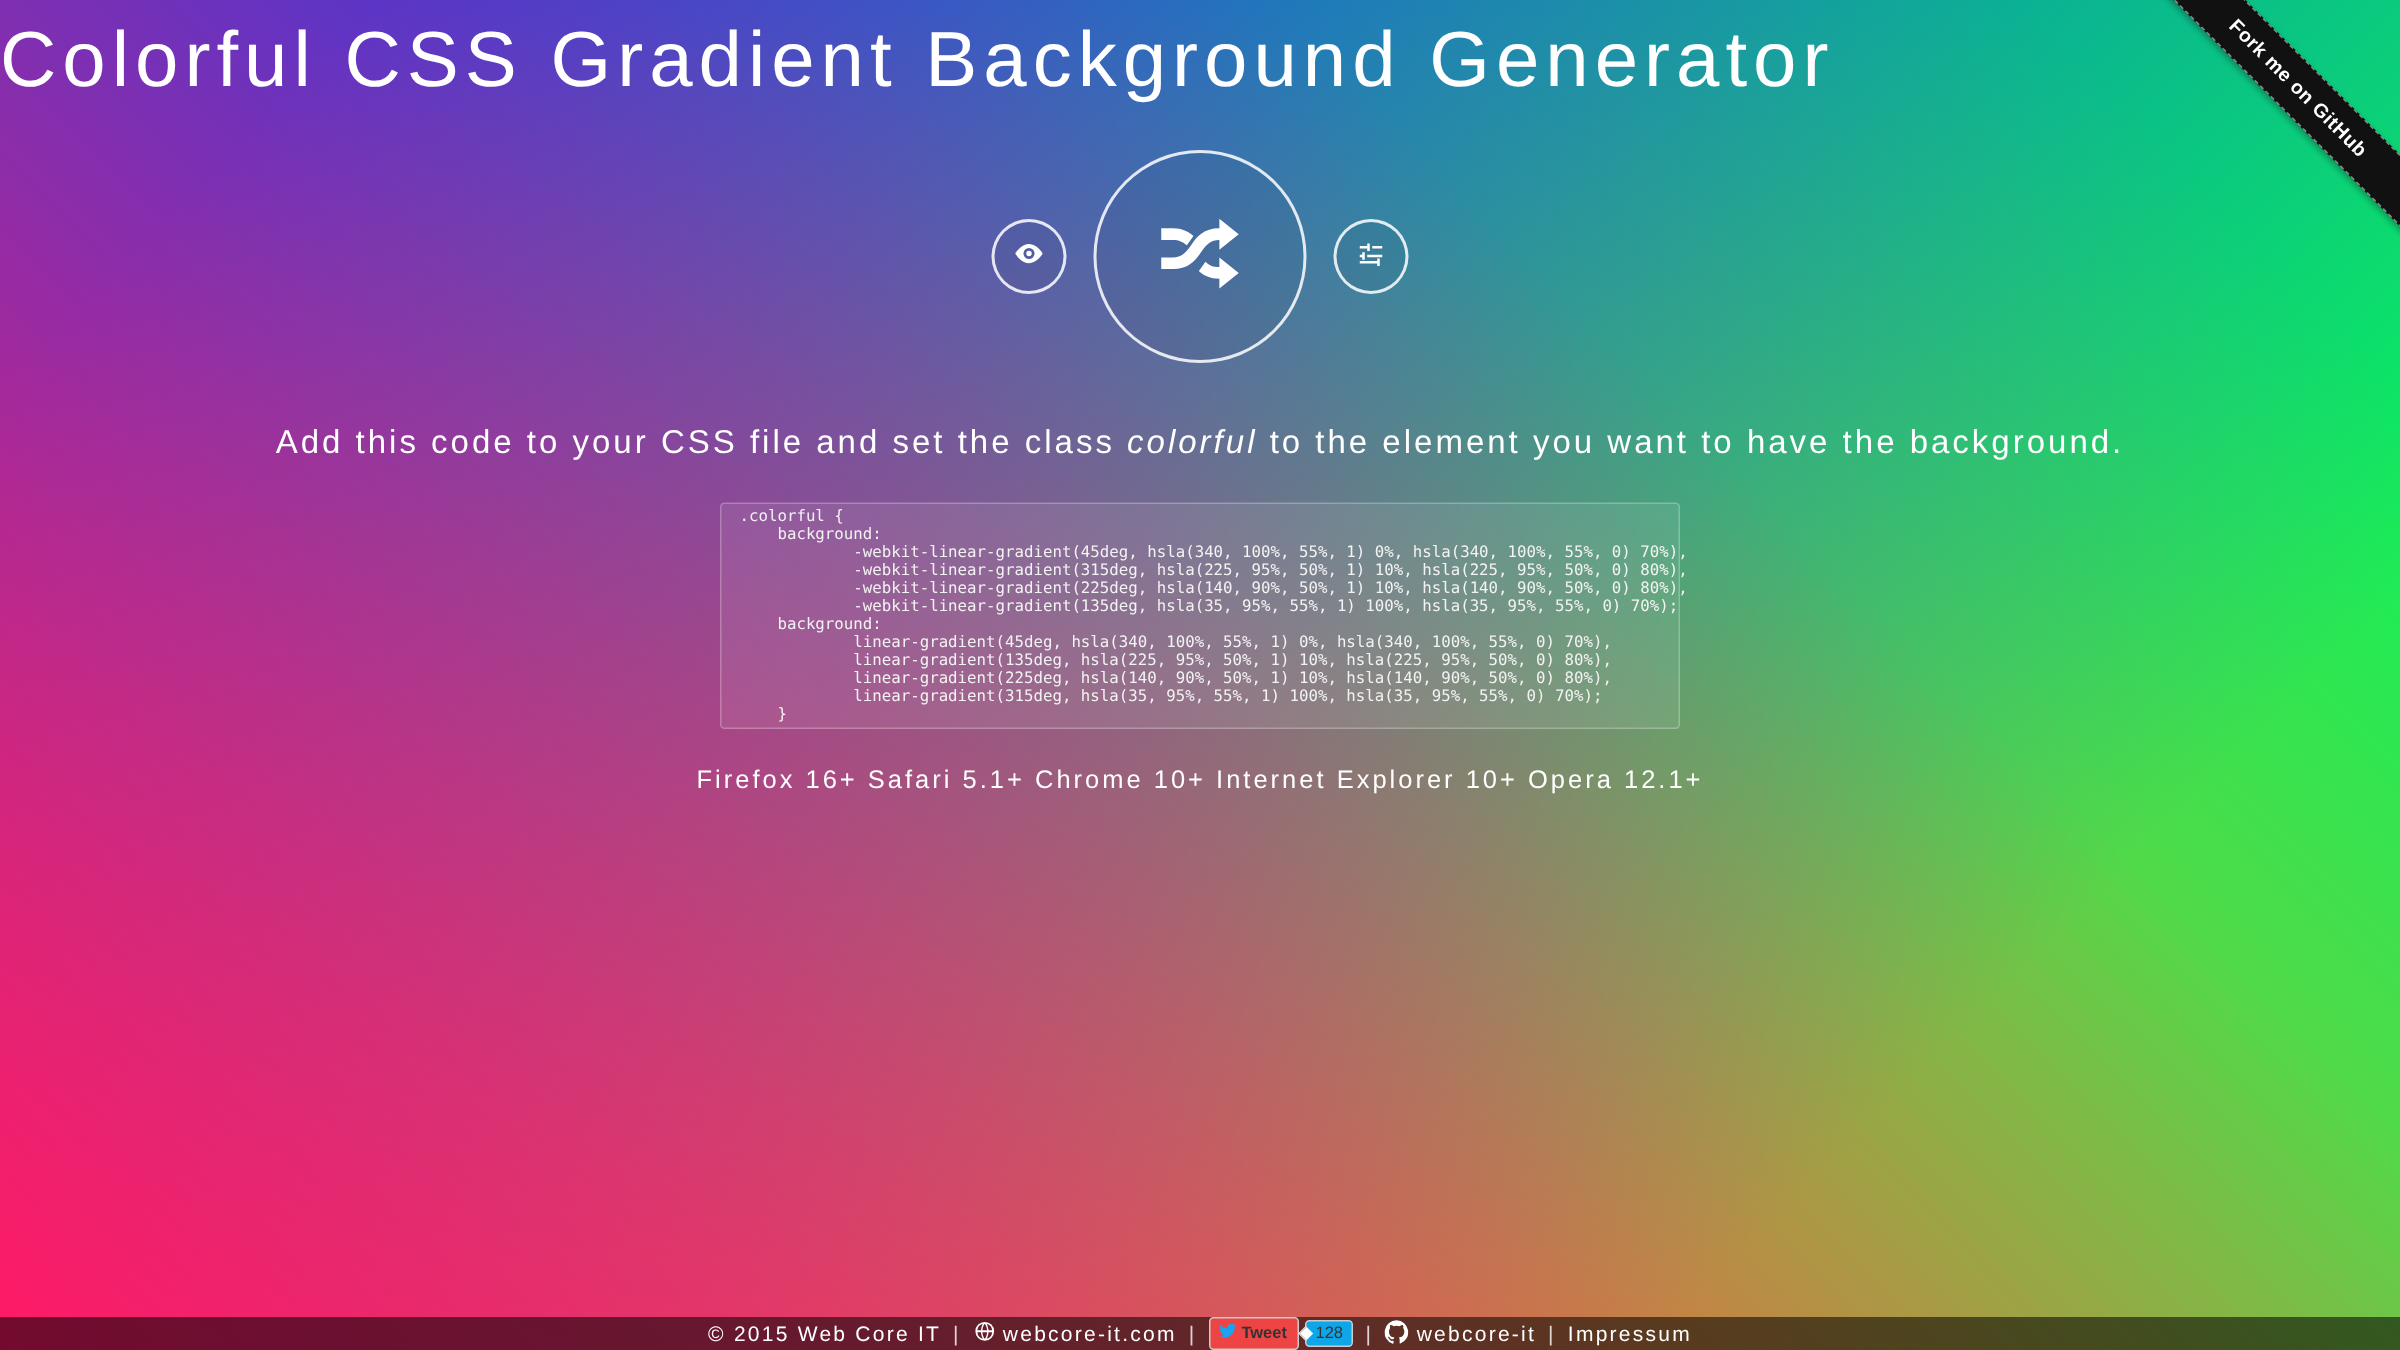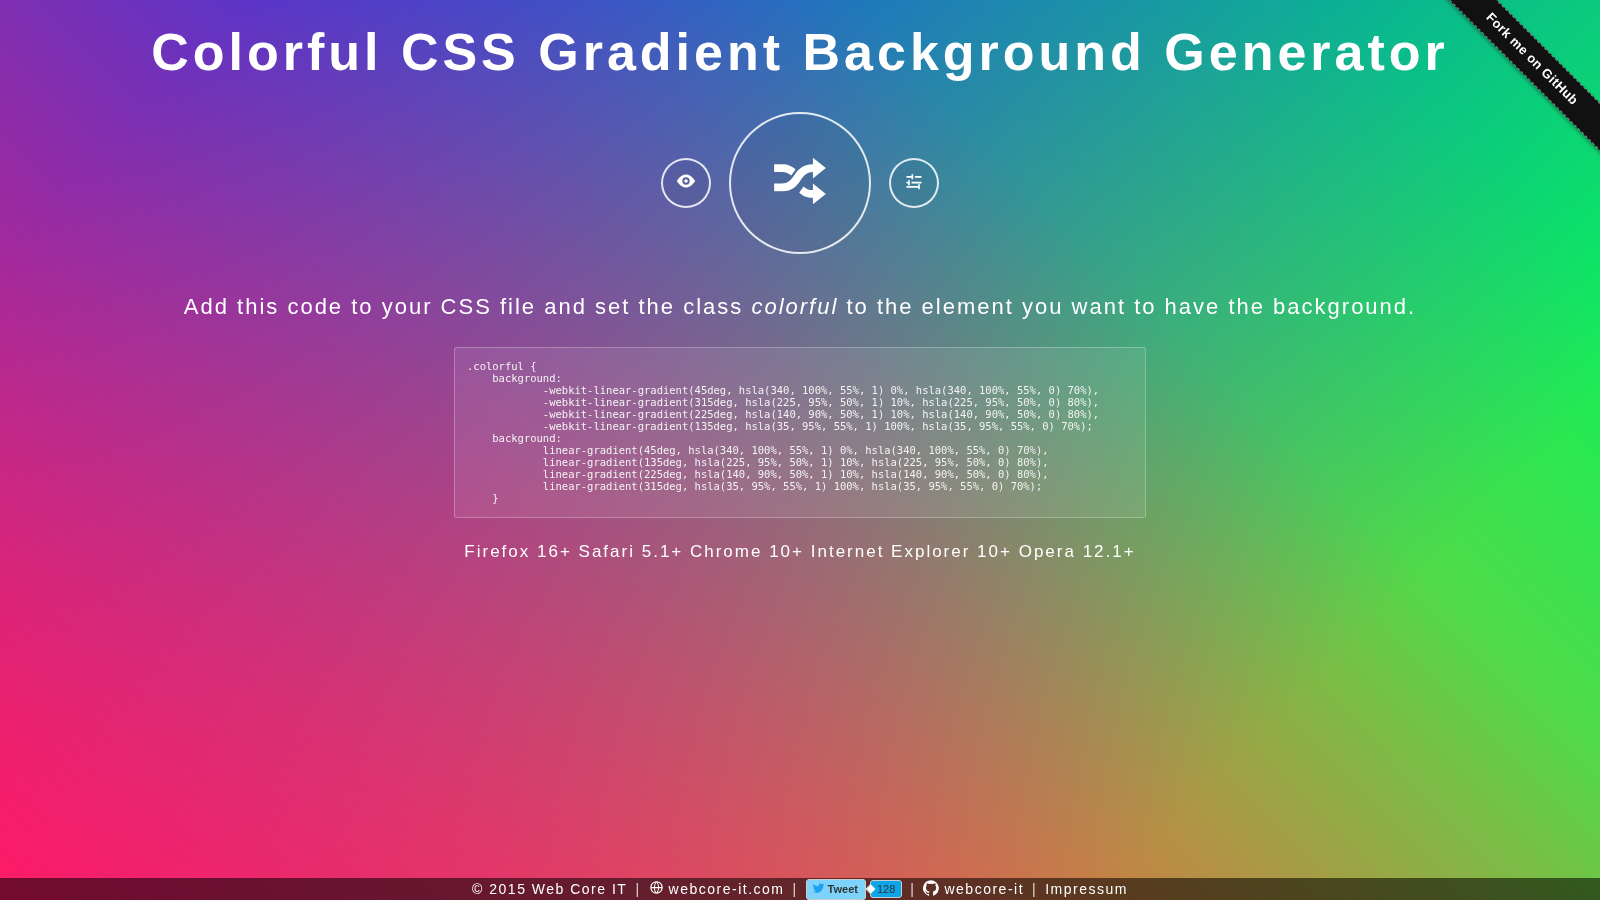--- a/index.html
+++ b/index.html
@@ -7,26 +7,25 @@
 body {
   position: relative;
   background:
     linear-gradient(45deg,  hsla(340,100%,55%,1) 0%,   hsla(340,100%,55%,0) 70%),
     linear-gradient(135deg, hsla(225, 95%,50%,1) 10%,  hsla(225, 95%,50%,0) 80%),
     linear-gradient(225deg, hsla(140, 90%,50%,1) 10%,  hsla(140, 90%,50%,0) 80%),
     linear-gradient(315deg, hsla(35,  95%,55%,1) 100%, hsla(35,  95%,55%,0) 70%);
   color: #fff;
 }
 .title {
-  text-align: center;
+  text-align: left;
   font-size: 52px;
-  font-weight: 700;
+  font-weight: 400;
   letter-spacing: 4px;
   padding-top: 10px;
-  margin-top: 12px;
 }
 .controls {
   display: flex;
   justify-content: center;
   align-items: center;
   gap: 18px;
   margin-top: 30px;
 }
 .circle-btn {
   border: 2px solid rgba(255,255,255,0.85);
@@ -43,26 +42,26 @@
 .instruction {
   text-align: center;
   font-size: 22px;
   letter-spacing: 2px;
   font-weight: 300;
   margin-top: 38px;
   line-height: 1.4;
 }
 .instruction em { font-style: italic; }
 pre.codebox {
-  width: 692px;
+  width: 640px;
   margin: 24px auto 0;
   background: rgba(255,255,255,0.08);
   border: 1px solid rgba(255,255,255,0.25);
   border-radius: 3px;
-  padding: 12px 12px;
+  padding: 2px 12px;
   font-family: "Menlo", "Consolas", monospace;
   font-size: 10.5px;
   line-height: 1.15;
   color: #f3f3f3;
   white-space: pre;
   letter-spacing: 0;
 }
 .compat {
   text-align: center;
   font-size: 17px;
@@ -87,21 +86,21 @@
 }
 .footer .sep { opacity: 0.8; }
 .footer a { color: #fff; text-decoration: none; cursor: pointer; display: inline-flex; align-items: center; gap: 5px; }
 .tweet-widget {
   display: inline-flex;
   align-items: center;
   font-family: Helvetica, Arial, sans-serif;
   letter-spacing: 0;
 }
 .tweet-btn {
-  background: #7dd3fc;
+  background: #ef4444;
   color: #333;
   font-size: 11px;
   font-weight: bold;
   border-radius: 3px;
   padding: 2px 7px 2px 5px;
   display: inline-flex;
   align-items: center;
   gap: 3px;
   border: 1px solid #ccc;
 }

